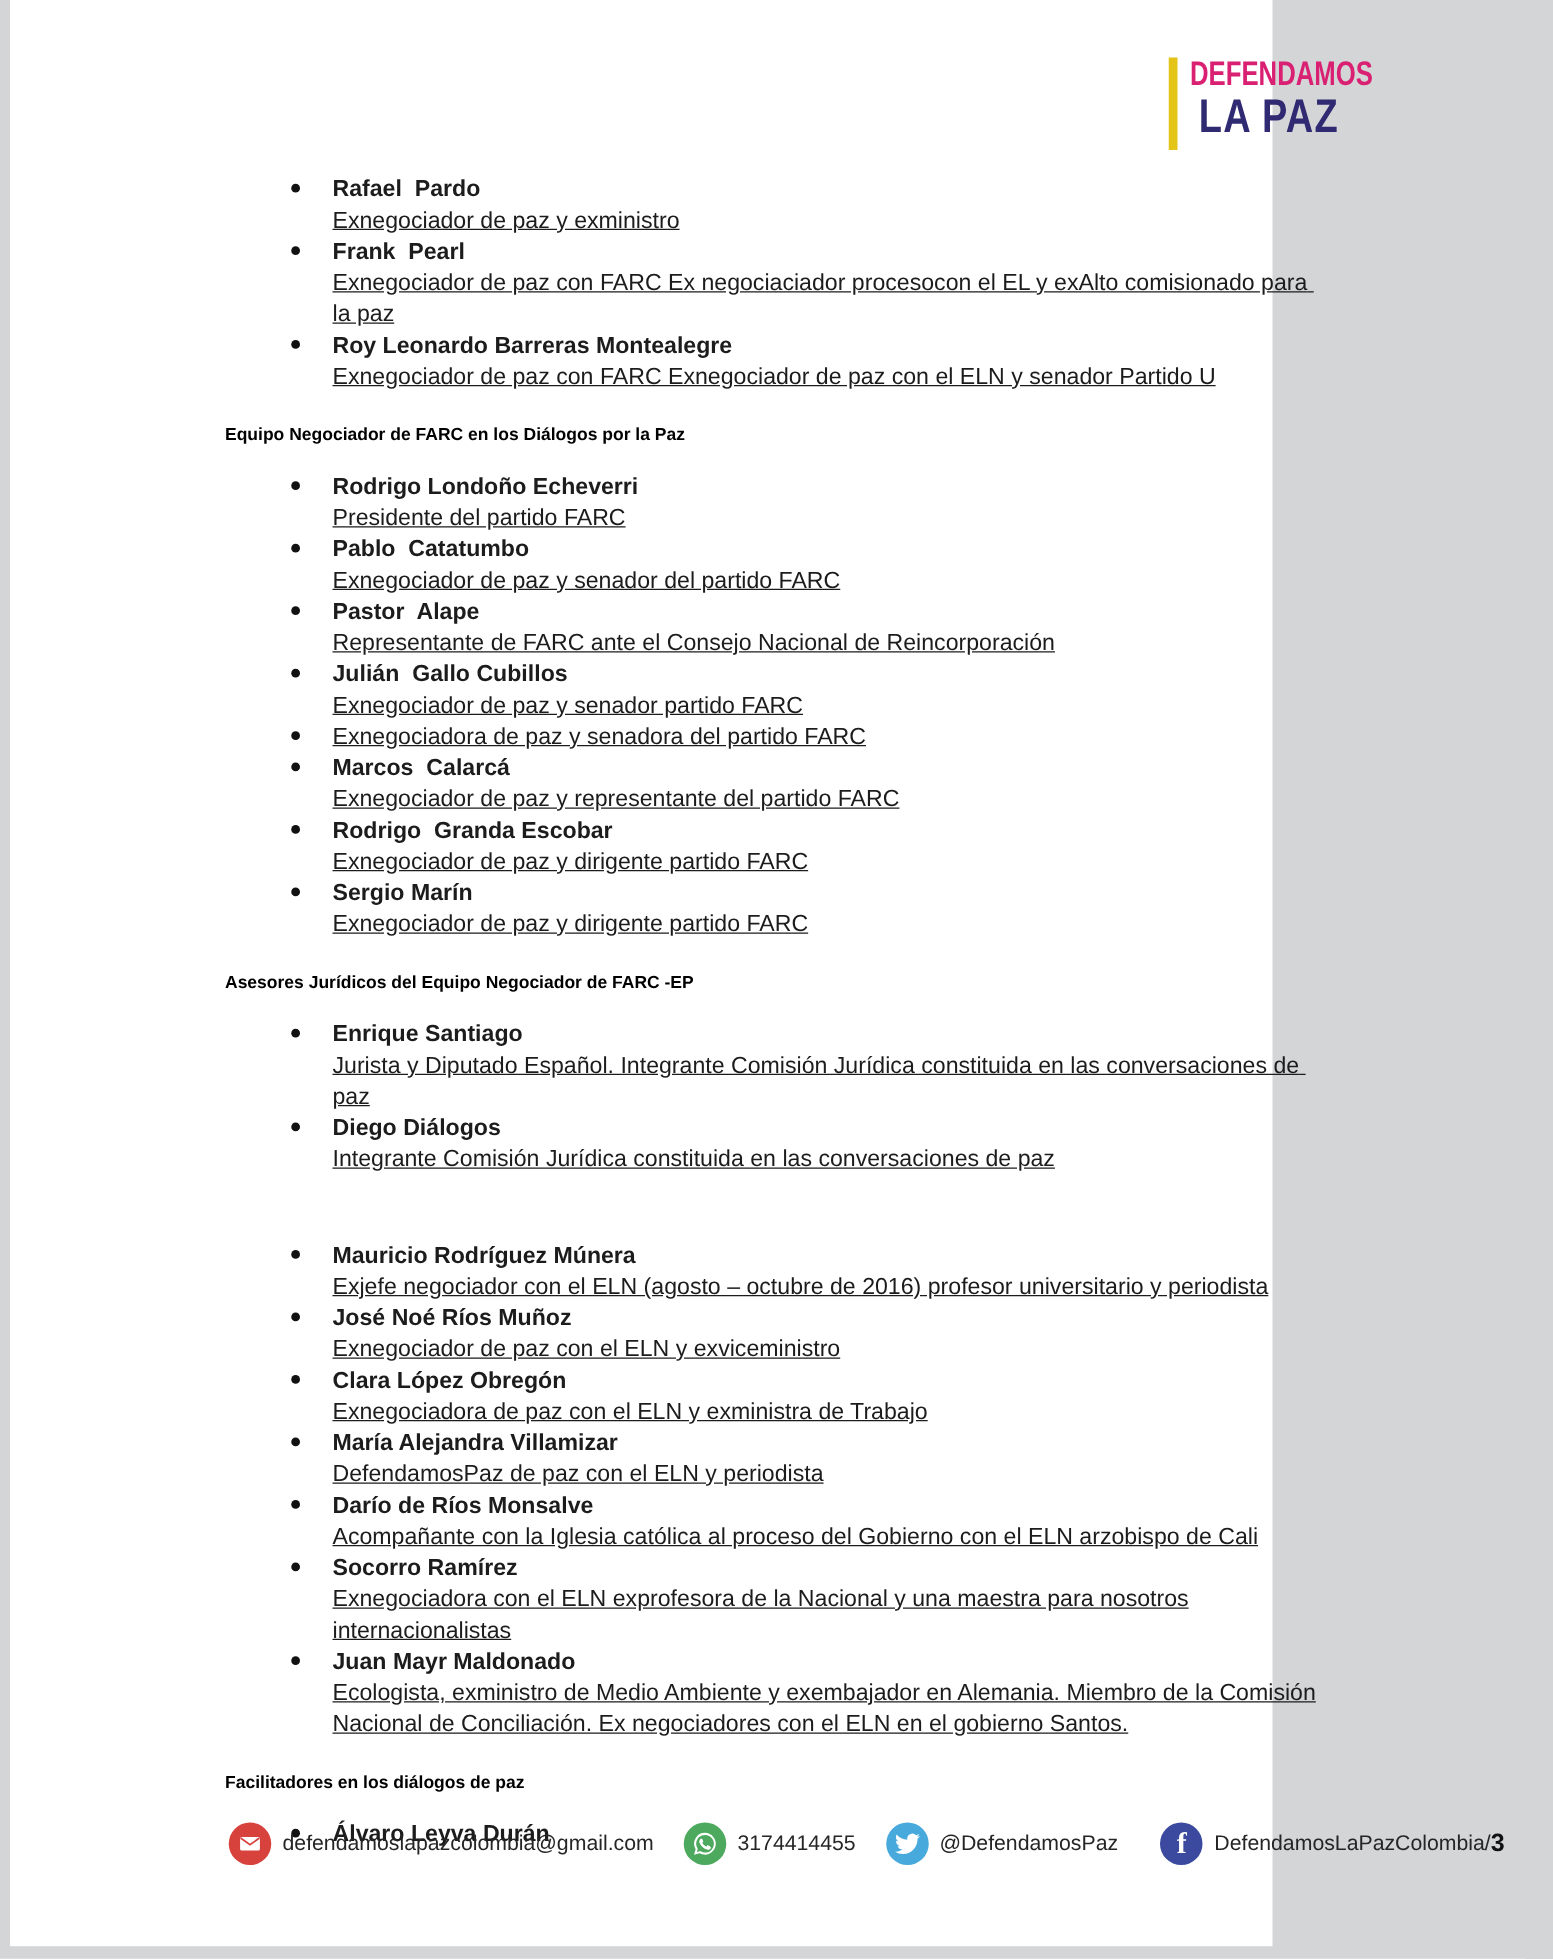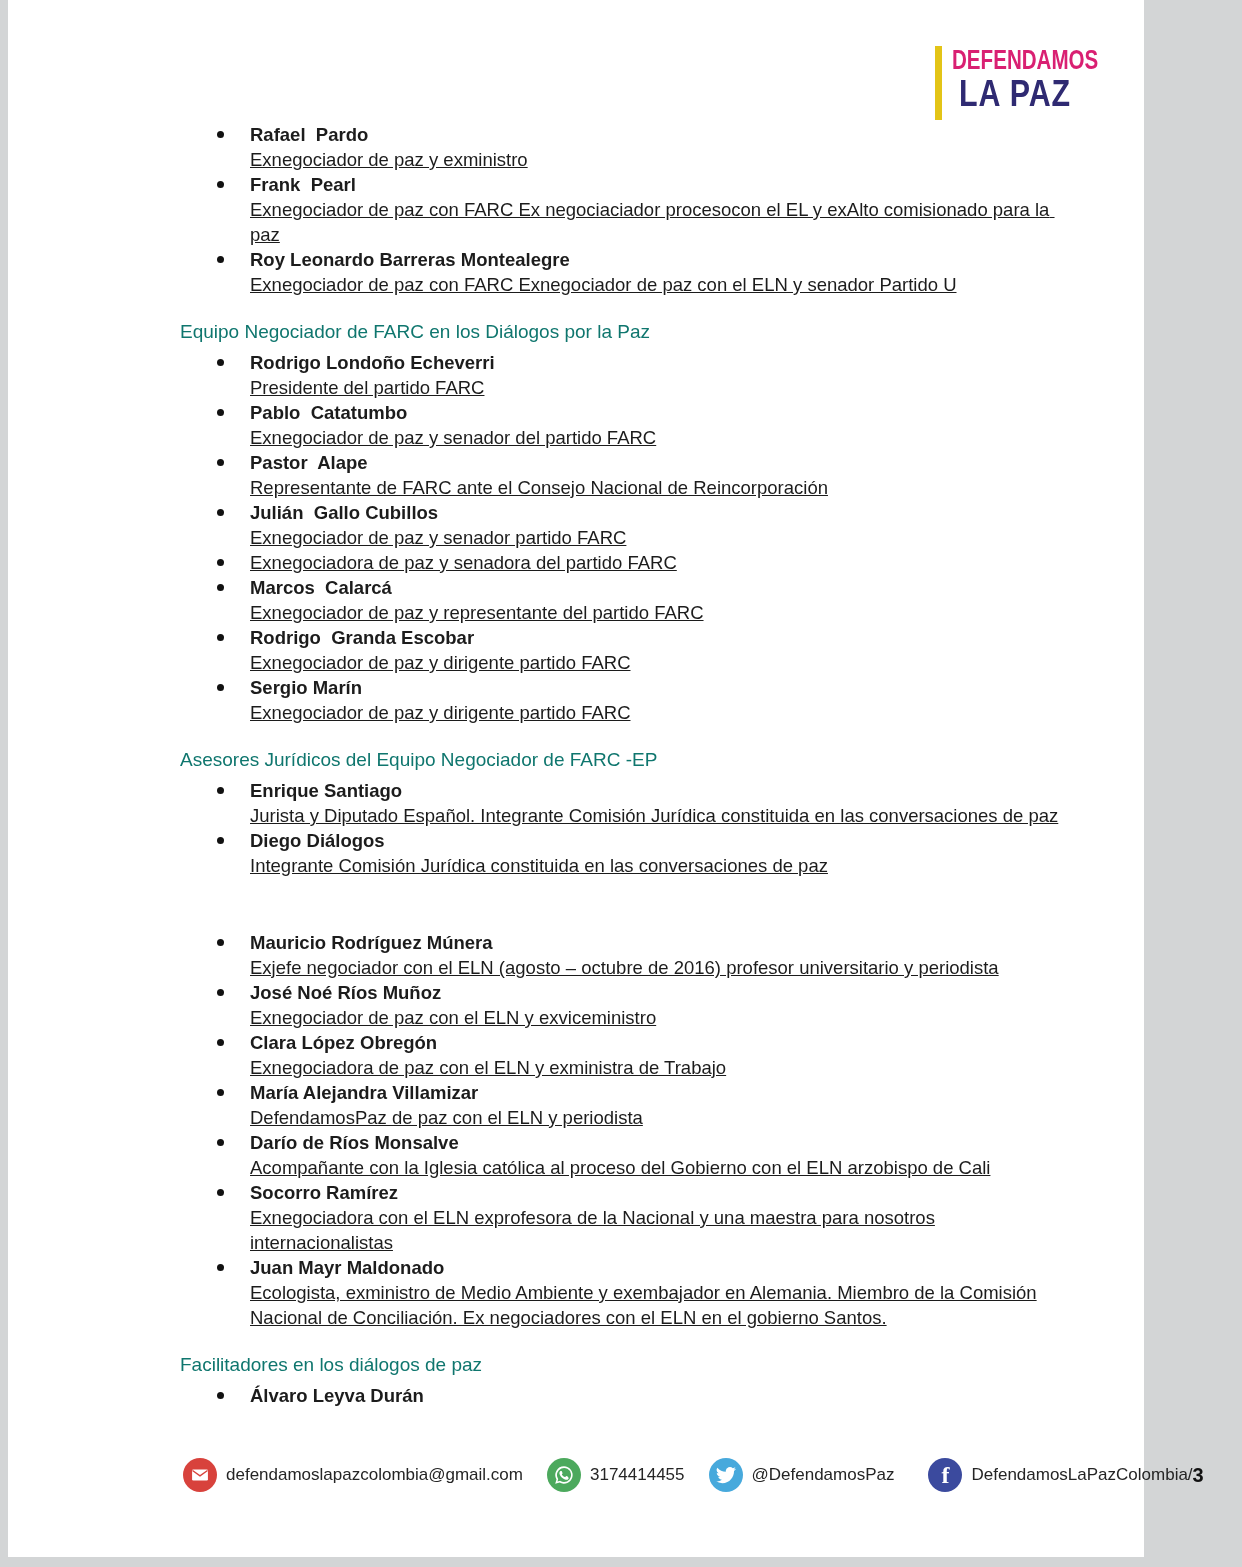--- a/index.html
+++ b/index.html
@@ -5,21 +5,21 @@
   html,body { margin:0; padding:0; }
   body {
     width:1242px; height:1567px;
     background:#d3d5d6;
     position:relative;
     font-family:"Liberation Sans", sans-serif;
     overflow:hidden;
   }
   .sheet {
     position:absolute; left:8px; top:0;
-    width:1136px; height:1557px;
+    width:1010px; height:1557px;
     background:#ffffff;
   }
 
   
   .logo { position:absolute; left:927px; top:46px; display:flex; }
   .logo-bar { width:7px; height:74px; margin-right:10px; }
   .logo-line1 {
     display:block; font-weight:bold; font-size:21px; letter-spacing:0px;
     transform:scale(0.98,1.3); transform-origin:top left; line-height:21px;
   }
@@ -31,23 +31,23 @@
 
   
   .content {
     position:absolute; left:172px; top:122px; width:895px;
     color:#1c1c1c; font-size:18.5px; line-height:25px;
   }
   .content section { margin-top:22px; }
   .content section:first-of-type { margin-top:0; }
   .content section:nth-of-type(4) { margin-top:52px; }
   .content h2 {
-    font-size:19px; font-weight:normal; margin:0 0 6px 0; line-height:25px; color:#0f766e;
-  }
-  .content ul { list-style:none; margin:0; padding:0 0 0 35px; }
+    font-size:14px; font-weight:bold; margin:0 0 6px 0; line-height:25px; color:#000000;
+  }
+  .content ul { list-style:none; margin:16px; padding:0 0 0 35px; }
   .content li { position:relative; padding-left:35px; }
   .content li .bullet {
     position:absolute; left:2px; top:9px;
     width:7px; height:7px; border-radius:50%; background:#111;
   }
   .p-name { font-weight:bold; white-space:pre-wrap; }
   .p-desc { white-space:pre-wrap;text-decoration:underline; }
 
   
   .footer {

